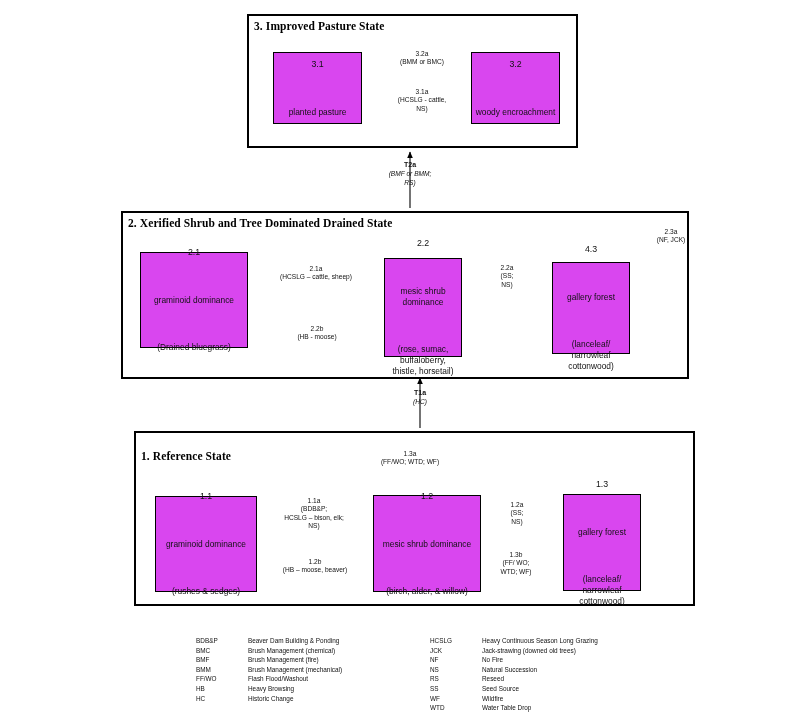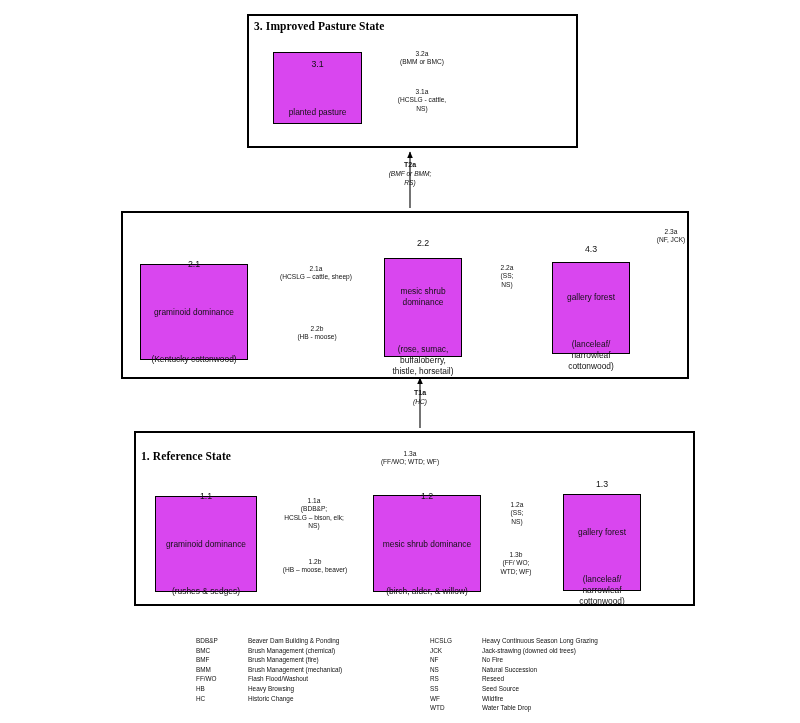--- a/index.html
+++ b/index.html
@@ -85,44 +85,49 @@
   </svg>
 
   <div class="state-box" style="left:247px;top:14px;width:331px;height:134px;"></div>
   <div class="state-title" style="left:254px;top:20px;">3. Improved Pasture State</div>
 
   <div class="pbox" style="left:273px;top:52px;width:89px;height:72px;">
     <span class="pnum">3.1</span>
     <span class="pname">planted pasture</span>
   </div>
 
+  <div class="pbox" style="left:471px;top:52px;width:89px;height:72px;">
+    <span class="pnum">3.2</span>
+    <span class="pname">woody encroachment</span>
+  </div>
 
   <div class="tlabel" style="left:374px;top:50px;width:96px;">
     <span class="tcode">3.2a</span>
     <span class="tdesc">(BMM or BMC)</span>
   </div>
 
   <div class="tlabel" style="left:374px;top:88px;width:96px;">
     <span class="tcode">3.1a</span>
     <span class="tdesc">(HCSLG - cattle,</span>
     <span class="tdesc">NS)</span>
   </div>
 
   <div class="tlabel big" style="left:362px;top:160px;width:96px;">
     <span class="tcode">T2a</span>
     <span class="tdesc">(BMF or BMM;</span>
     <span class="tdesc">RS)</span>
   </div>
 
   <div class="state-box" style="left:121px;top:211px;width:568px;height:168px;"></div>
-
-  <div class="pbox" style="left:140px;top:264px;width:108px;height:96px;">
+  <div class="state-title" style="left:128px;top:217px;">2. Xerified Shrub and Tree Dominated Drained State</div>
+
+  <div class="pbox" style="left:140px;top:252px;width:108px;height:96px;">
     <span class="pnum">2.1</span>
     <span class="pname">graminoid dominance</span>
-    <span class="pname">(Kentucky cottonwood)</span>
+    <span class="pname">(Drained bluegrass)</span>
   </div>
 
   <div class="pbox" style="left:384px;top:258px;width:78px;height:99px;">
     <span class="pnum">2.2</span>
     <span class="pname">mesic shrub dominance</span>
     <span class="pname">(rose, sumac, buffaloberry, thistle, horsetail)</span>
   </div>
 
   <div class="pbox" style="left:552px;top:262px;width:78px;height:92px;">
     <span class="pnum">4.3</span>

